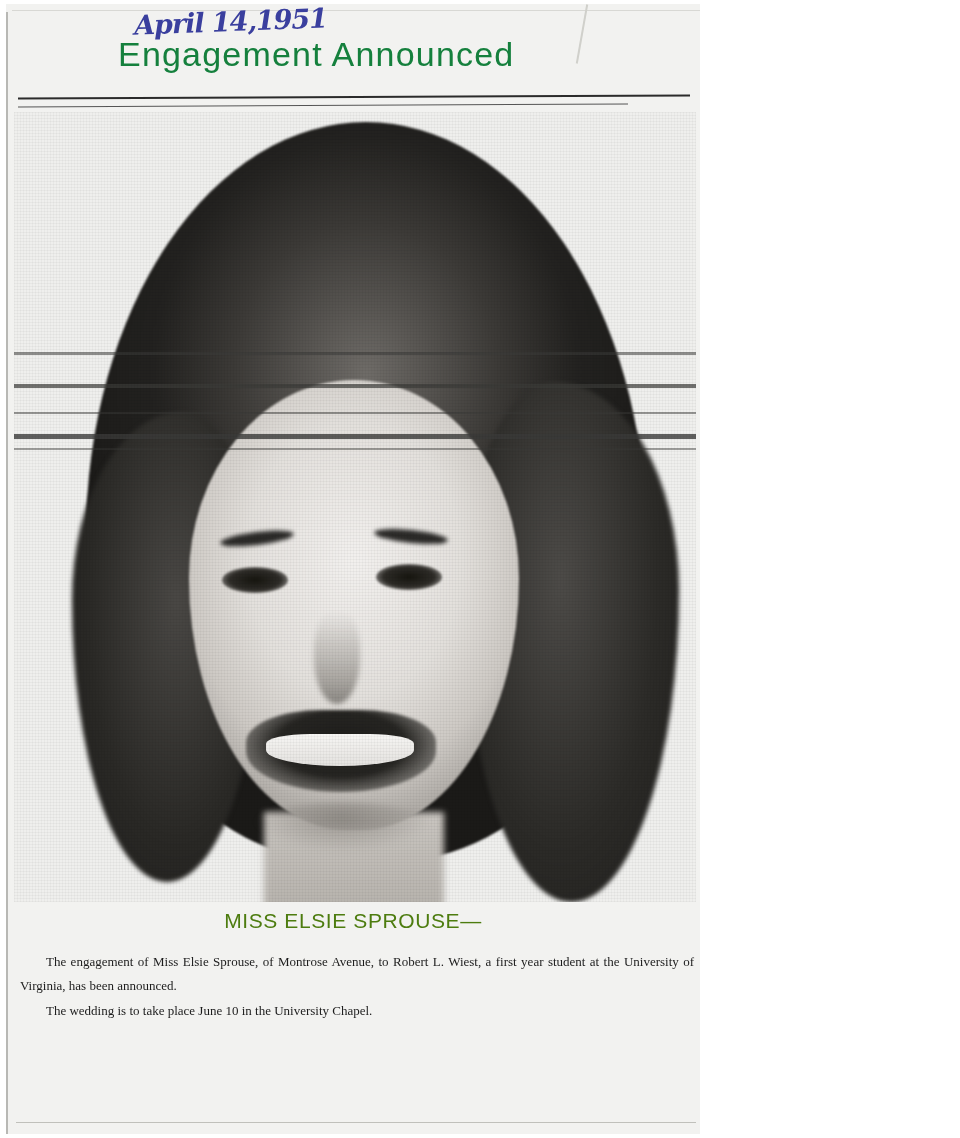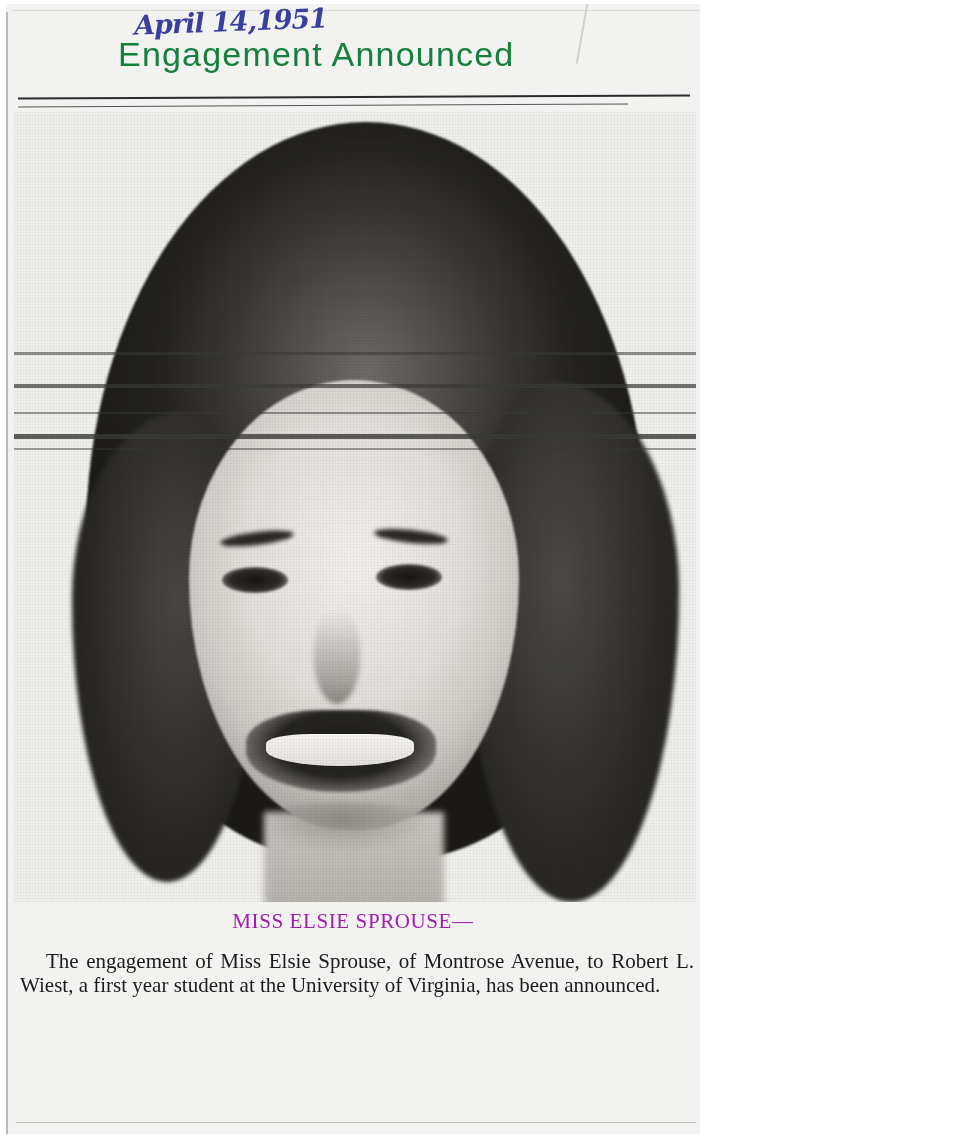--- a/index.html
+++ b/index.html
@@ -250,34 +250,34 @@
     filter: blur(3px);
   }
 
   
   .caption {
     position: absolute;
     left: 0;
     top: 905px;
     width: 694px;
     text-align: center;
-    font-family: Liberation Serif, serif;
+    font-family: Liberation Sans, sans-serif;
     font-size: 21px;
     letter-spacing: .6px;
-    color: #a21caf;
+    color: #4d7c0f;
   }
 
   
   .article {
     position: absolute;
     left: 14px;
     top: 946px;
     width: 674px;
     font-family: "Liberation Serif", serif;
-    font-size: 21px;
+    font-size: 13px;
     line-height: 23.5px;
     color: #1c1c1c;
     text-align: justify;
   }
   .article p {
     margin: 0 0 2px 0;
   }
   .article p.indent {
     text-indent: 26px;
   }
@@ -345,17 +345,18 @@
       <div class="streak" style="left:0px; top:322px; width:682px; height:5px; opacity:.8;"></div>
       <div class="streak" style="left:0px; top:336px; width:682px; height:2px; opacity:.45;"></div>
 
       <div class="grain"></div>
     </div>
 
     <div class="caption">MISS ELSIE SPROUSE—</div>
 
     <div class="article">
       <p class="indent">The engagement of Miss Elsie Sprouse, of Montrose Avenue, to Robert L. Wiest, a first year student at the University of Virginia, has been announced.</p>
+      <p class="indent">The wedding is to take place June 10 in the University Chapel.</p>
     </div>
 
     <div class="rule-bottom"></div>
   </div>
 </div>
 
 </body></html>

